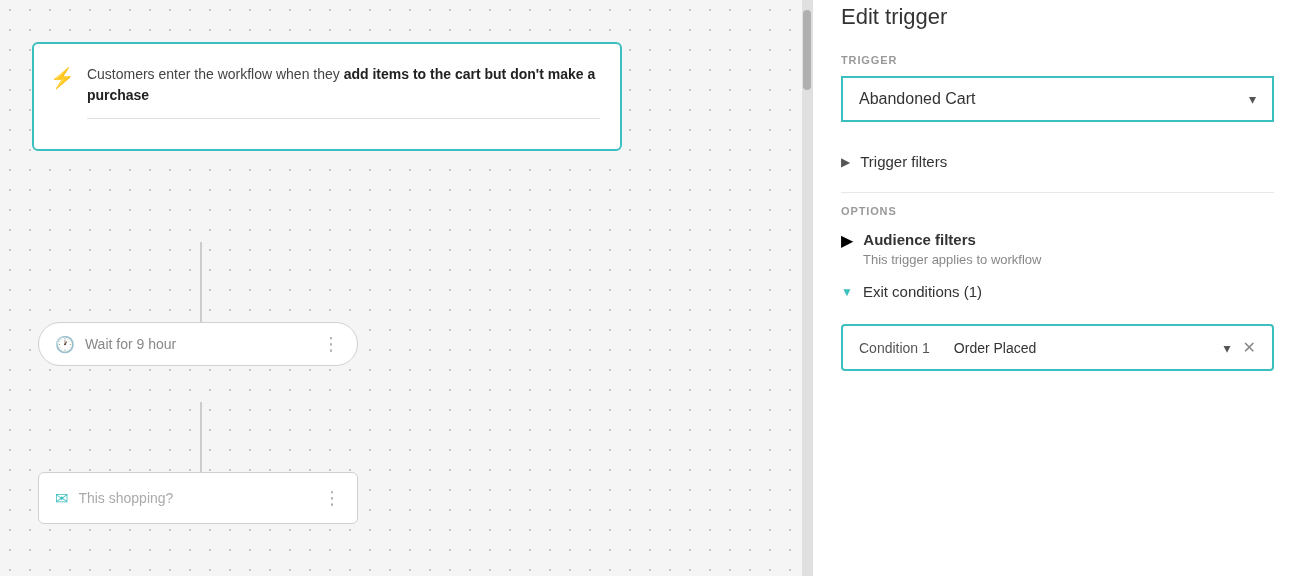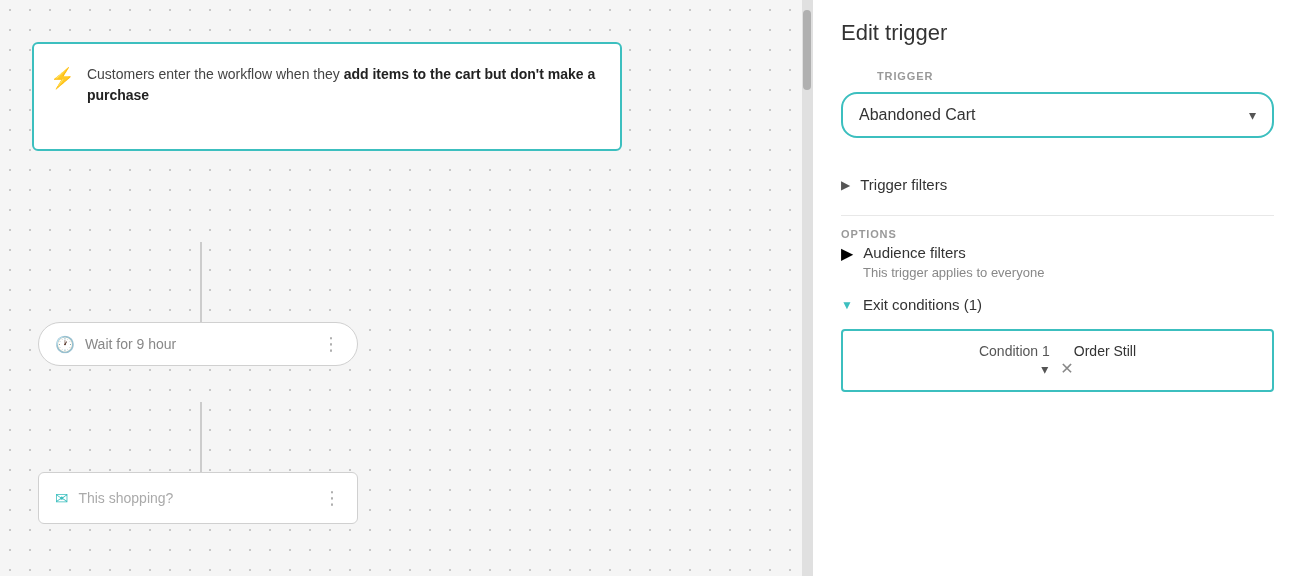--- a/index.html
+++ b/index.html
@@ -59,21 +59,20 @@
     .lightning-icon {
       color: #3cbfbf;
       font-size: 20px;
       flex-shrink: 0;
       margin-top: 2px;
     }
     .trigger-text-block {
       display: flex;
       flex-direction: column;
       gap: 0;
-      align-items: center;
     }
     .trigger-enter-text {
       font-size: 14px;
       color: #444;
       line-height: 1.5;
       margin-bottom: 2px;
     }
     .trigger-enter-text strong {
       font-weight: 700;
       color: #222;
@@ -172,51 +171,50 @@
     .email-dots {
       color: #aaa;
       font-size: 18px;
     }
 
     
     .right-panel {
       width: 490px;
       background: white;
       border-left: 1px solid #e0e0e0;
-      padding: 20px 28px;
+      padding: 4px 28px;
       overflow-y: auto;
       flex-shrink: 0;
     }
 
     .panel-title {
       font-size: 22px;
       font-weight: 400;
       color: #333;
       margin-bottom: 24px;
     }
 
     .section-label {
       font-size: 11px;
       font-weight: 600;
       color: #999;
       letter-spacing: 0.08em;
       text-transform: uppercase;
       margin-bottom: 10px;
-      margin-left: 36px;
     }
 
     
     .trigger-dropdown {
       display: flex;
       align-items: center;
       justify-content: space-between;
       border: 2px solid #3cbfbf;
-      border-radius: 16px;
+      border-radius: 0;
       padding: 12px 16px;
-      margin-bottom: 28px;
+      margin-bottom: 21px;
       background: white;
       cursor: pointer;
     }
     .trigger-dropdown-label {
       font-size: 16px;
       color: #333;
     }
     .dropdown-arrow {
       color: #555;
       font-size: 14px;
@@ -248,32 +246,33 @@
       margin: 12px 0;
     }
 
     
     .options-label {
       font-size: 11px;
       font-weight: 600;
       color: #999;
       letter-spacing: 0.08em;
       text-transform: uppercase;
+      margin-bottom: 10px;
       margin-top: 8px;
     }
 
     .audience-row {
       display: flex;
       align-items: flex-start;
       gap: 10px;
       padding: 4px 0 2px 0;
     }
     .audience-label {
       font-size: 15px;
-      font-weight: 400;
+      font-weight: 700;
       color: #333;
     }
     .audience-sub {
       font-size: 13px;
       color: #888;
       margin-left: 22px;
       margin-bottom: 8px;
     }
 
     .exit-row {
@@ -295,22 +294,21 @@
 
     
     .condition-row {
       display: flex;
       align-items: center;
       justify-content: space-between;
       border: 2px solid #3cbfbf;
       border-radius: 4px;
       padding: 12px 16px;
       background: white;
-      margin-top: 4px;
-      flex-direction: column;
+      margin-top: 12px;
     }
     .condition-row-left {
       display: flex;
       align-items: center;
       gap: 24px;
     }
     .condition-label {
       font-size: 14px;
       color: #555;
     }
@@ -393,31 +391,31 @@
   </div>
 
   <hr class="divider-h">
 
   <div class="options-label">OPTIONS</div>
 
   <div class="audience-row">
     <span class="arrow-icon">▶</span>
     <span class="audience-label">Audience filters</span>
   </div>
-  <div class="audience-sub">This trigger applies to everyone</div>
+  <div class="audience-sub">This trigger applies to workflow</div>
 
   <div class="exit-row">
     <span class="exit-arrow">▼</span>
     <span class="exit-label">Exit conditions (1)</span>
   </div>
 
   <div class="condition-row">
     <div class="condition-row-left">
       <span class="condition-label">Condition 1</span>
-      <span class="condition-value">Order Still</span>
+      <span class="condition-value">Order Placed</span>
     </div>
     <div class="condition-actions">
       <span class="condition-arrow">▾</span>
       <span class="condition-close">✕</span>
     </div>
   </div>
 
 </div>
 
 </body></html>

